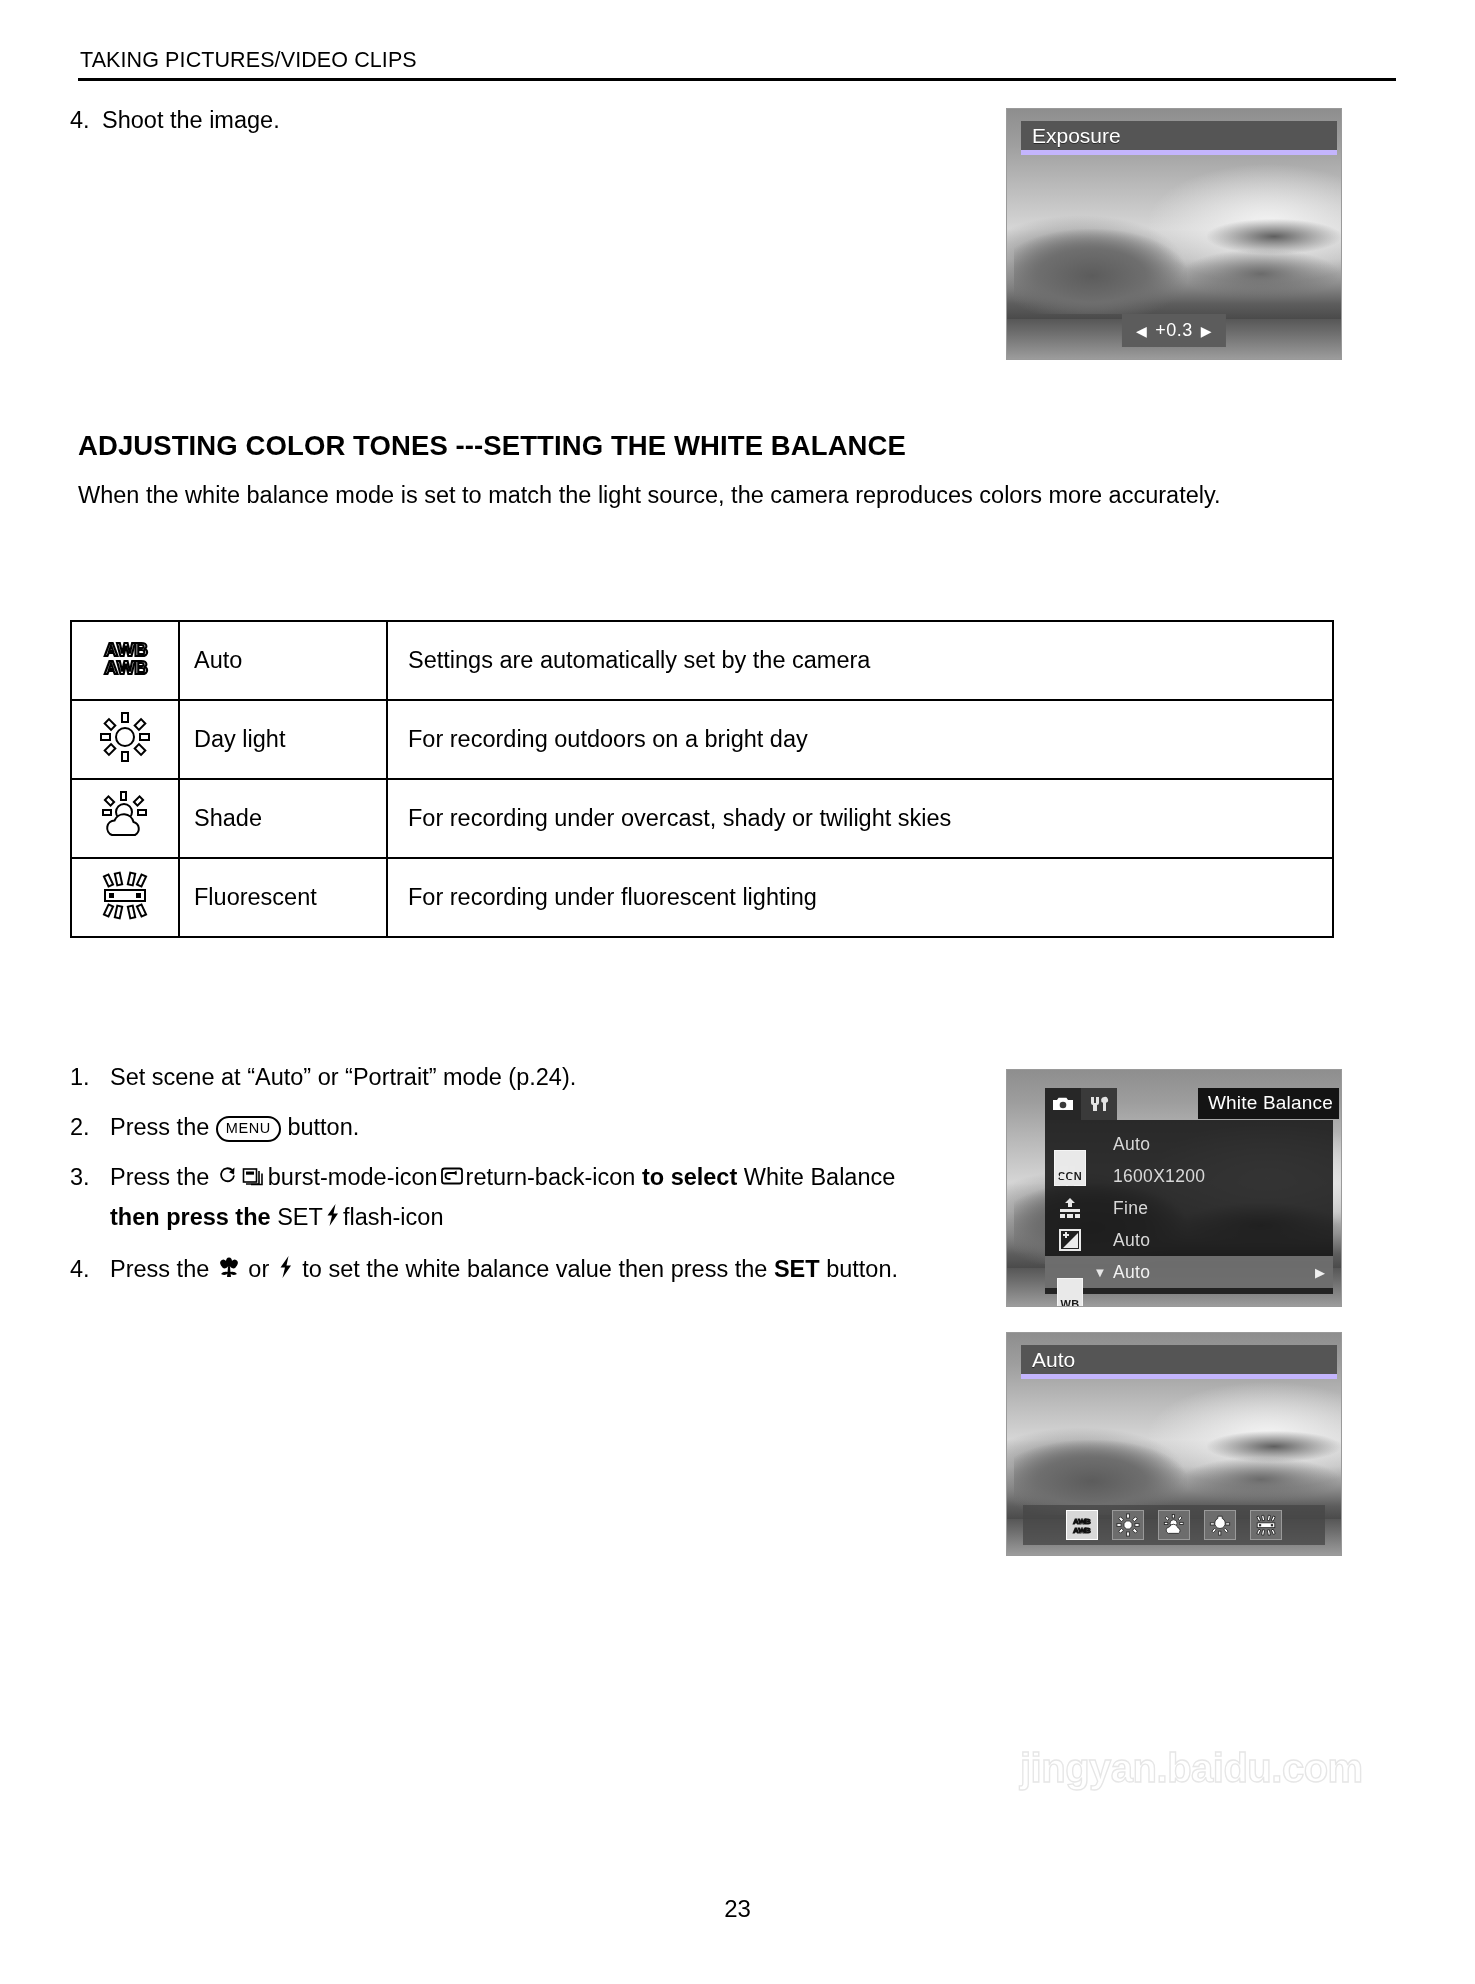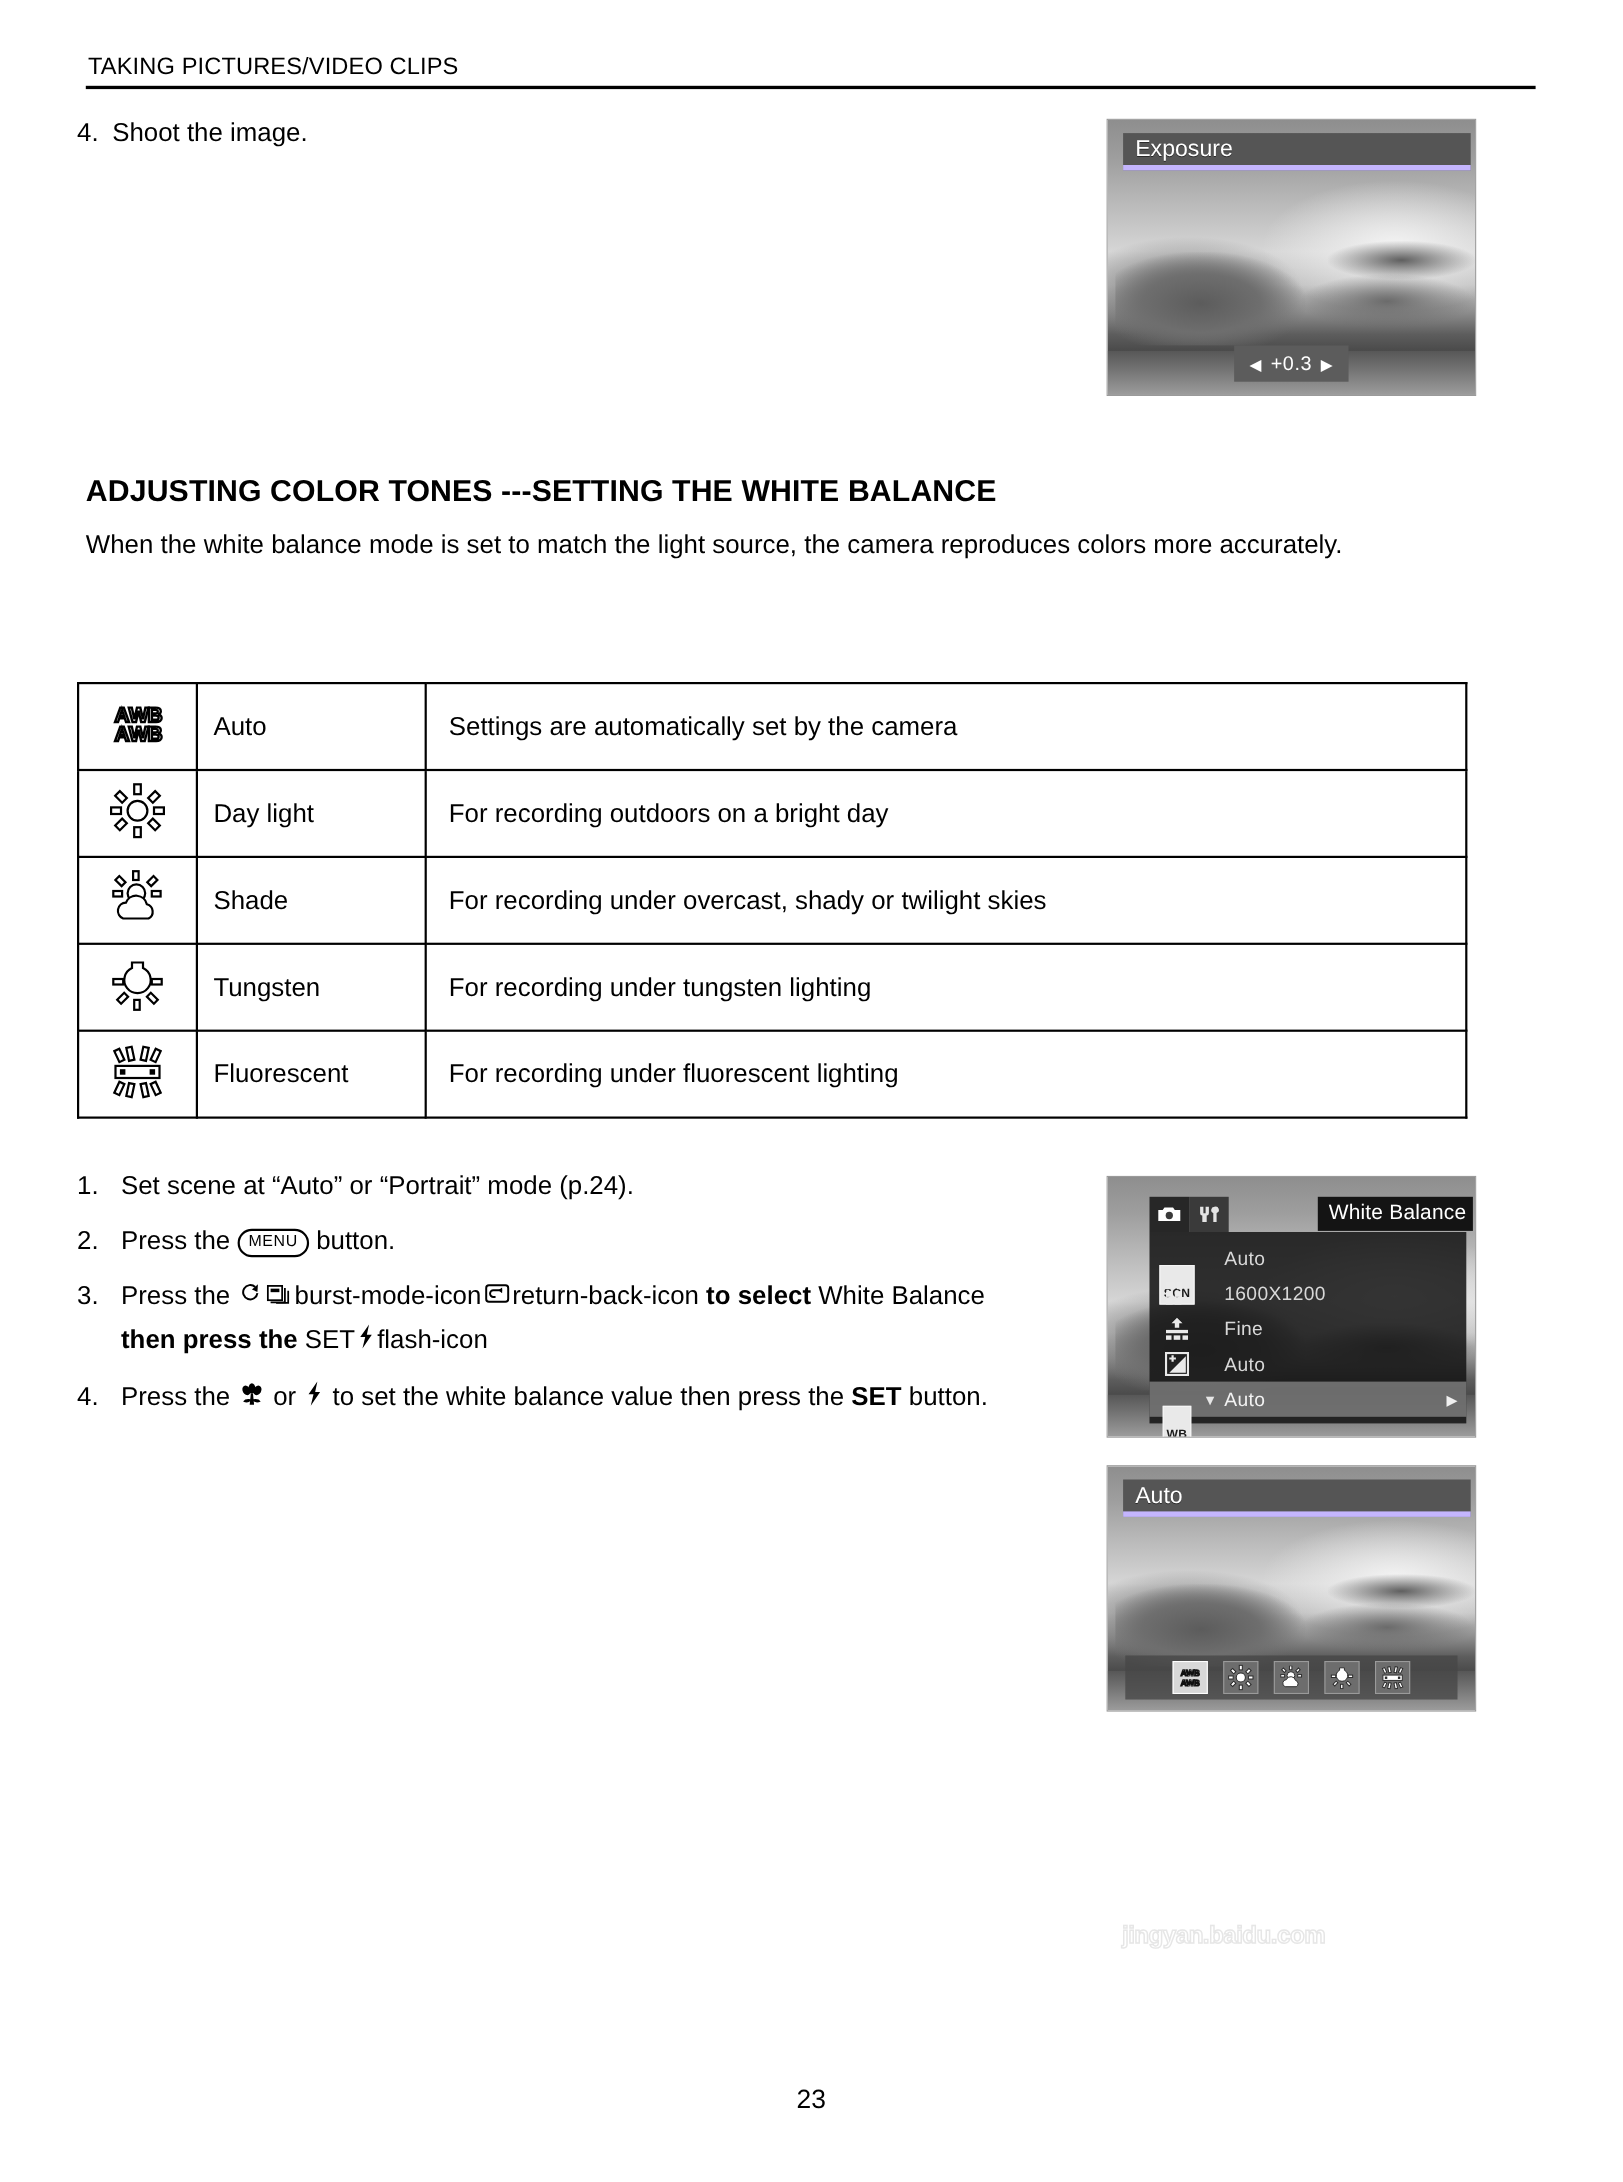--- a/index.html
+++ b/index.html
@@ -351,21 +351,21 @@
   }
   .wm-cn {
     font-size: 46px;
     font-weight: bold;
     color: rgba(255,255,255,0);
     -webkit-text-stroke: 1.5px #e3e3e3;
     line-height: 1;
   }
   .wm-url {
     margin-top: 10px;
-    font-size: 22px;
+    font-size: 40px;
     font-weight: bold;
     color: rgba(255,255,255,0);
     -webkit-text-stroke: 1.3px #e6e6e6;
     letter-spacing: -0.5px;
     line-height: 1;
   }
 
   
   .page-number {
     position: absolute;
@@ -462,36 +462,20 @@
               <rect x="9" y="6" width="5" height="8" transform="rotate(-45 11.5 10)"></rect>
               <rect x="38" y="6" width="5" height="8" transform="rotate(45 40.5 10)"></rect>
               <path d="M14 44 a7.5 7.5 0 0 1 2.5 -14.5 a10 10 0 0 1 19 1.5 a7 7 0 0 1 1.5 13 z"></path>
             </svg>
           </span>
         </td>
         <td class="c-name">Shade</td>
         <td class="c-desc">For recording under overcast, shady or twilight skies</td>
       </tr>
 
-      <tr>
-        <td class="c-icon">
-          <span class="ico">
-            <svg width="54" height="50" viewBox="0 0 54 50" fill="#fff" stroke="#000" stroke-width="2">
-              <path d="M27 5 l5 0 l0 5 a12 12 0 1 1 -10 0 l0 -5 z"></path>
-              <rect x="5" y="20" width="9" height="5"></rect>
-              <rect x="40" y="20" width="9" height="5"></rect>
-              <rect x="24" y="39" width="5" height="9"></rect>
-              <rect x="11" y="33" width="5" height="9" transform="rotate(45 13.5 37.5)"></rect>
-              <rect x="38" y="33" width="5" height="9" transform="rotate(-45 40.5 37.5)"></rect>
-            </svg>
-          </span>
-        </td>
-        <td class="c-name">Tungsten</td>
-        <td class="c-desc">For recording under tungsten lighting</td>
-      </tr>
 
       <tr>
         <td class="c-icon">
           <span class="ico">
             <svg width="56" height="50" viewBox="0 0 56 50" fill="#fff" stroke="#000" stroke-width="2">
               <rect x="8" y="20" width="40" height="11"></rect>
               <rect x="12" y="23" width="5" height="5" fill="#000" stroke="none"></rect>
               <rect x="39" y="23" width="5" height="5" fill="#000" stroke="none"></rect>
               <rect x="9" y="5" width="5" height="11" transform="rotate(-25 11.5 10.5)"></rect>
               <rect x="19" y="3" width="5" height="12" transform="rotate(-12 21.5 9)"></rect>

